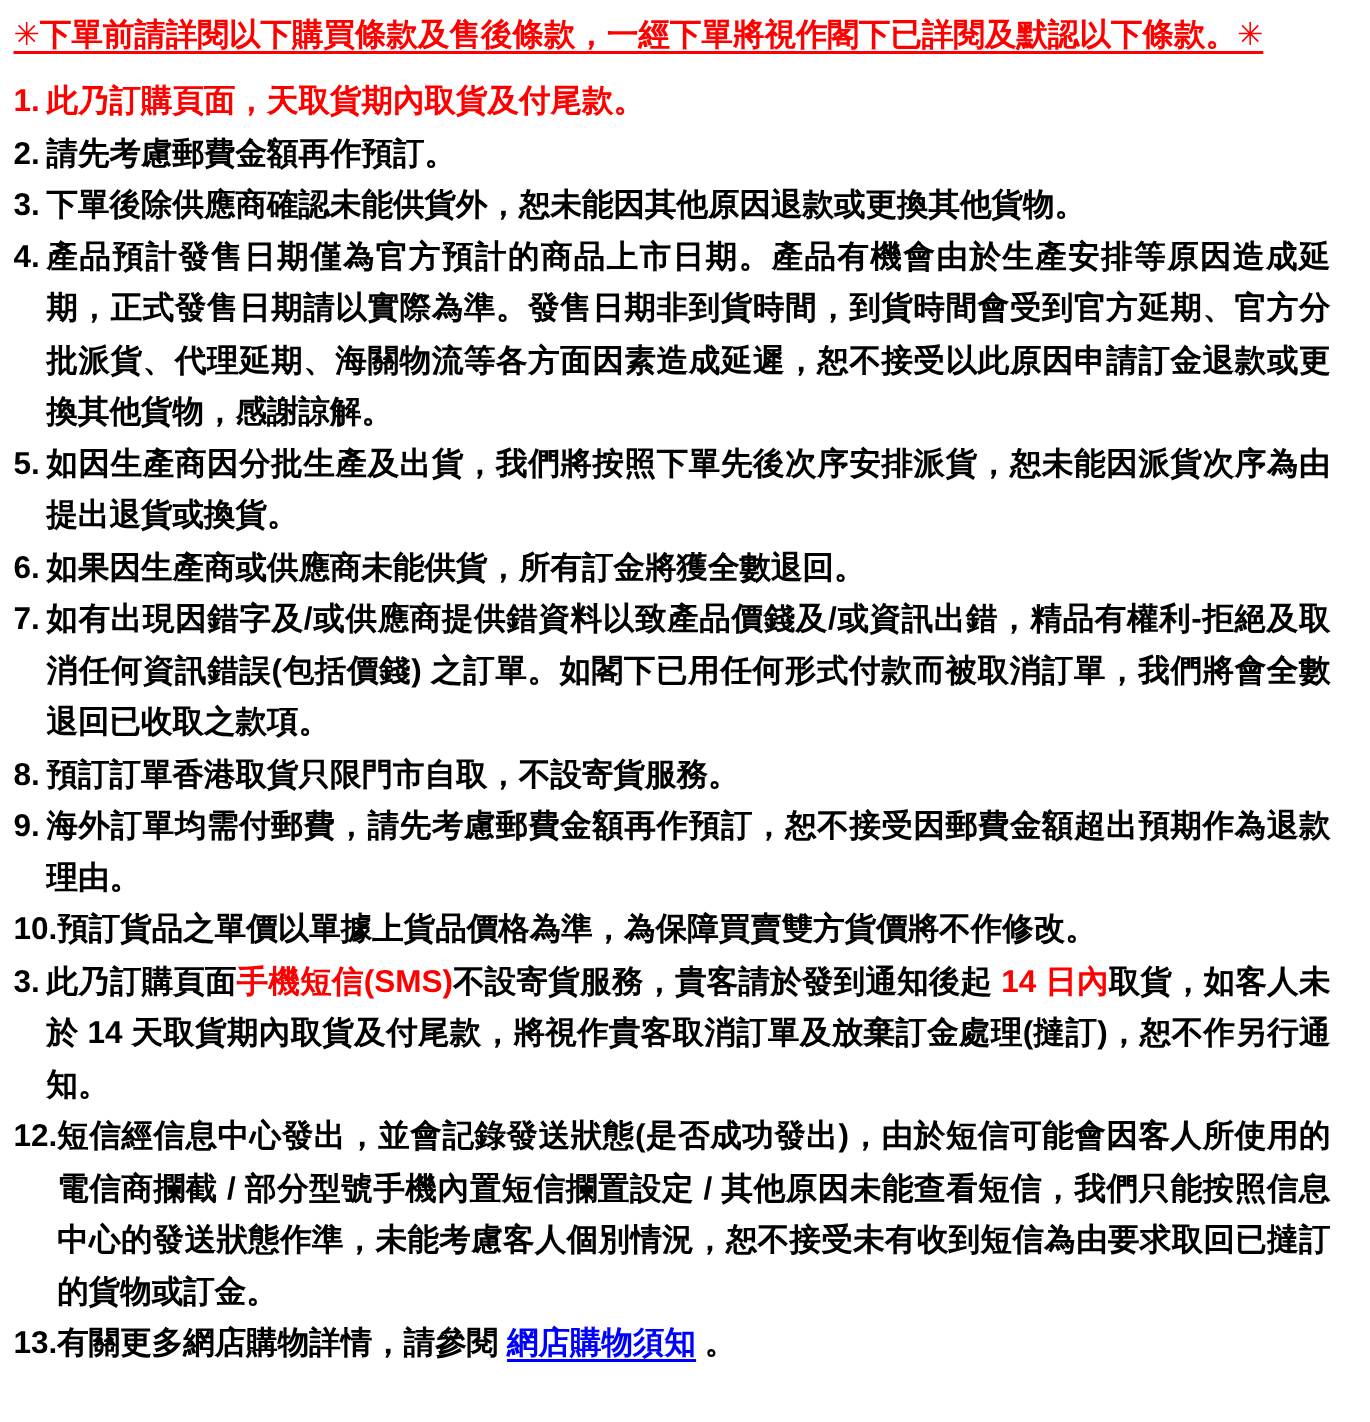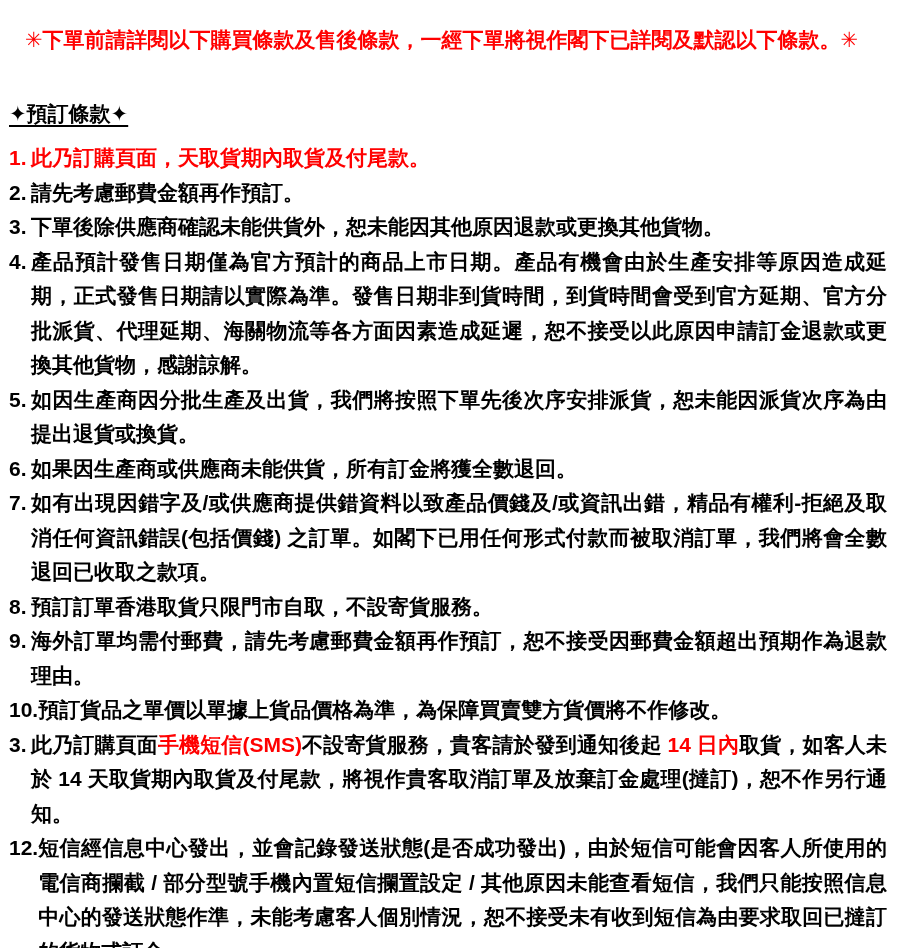--- a/index.html
+++ b/index.html
@@ -14,23 +14,24 @@
     background:#ffffff;color:var(--black);
     font-family:"Liberation Sans","DejaVu Sans",sans-serif;
     font-weight:bold;
     font-size:21px;
   }
   .doc{
     padding:7px 26px 0 9px;
   }
   .header-line{
     color:var(--red);
+    text-decoration:underline;
     text-underline-offset:4px;
     line-height:33px;
-    margin:16px;
+    margin:0;
   }
   .section-title{
     color:var(--black);
     text-decoration:underline;
     text-underline-offset:4px;
     line-height:33px;
     margin:25px 0 0 0;
     display:inline-block;
   }
   .terms-list{
@@ -63,23 +64,20 @@
     text-underline-offset:4px;
     cursor:pointer;
   }
 </style>
 </head>
 <body>
 
 <div class="doc">
   <p class="header-line">✳下單前請詳閱以下購買條款及售後條款，一經下單將視作閣下已詳閱及默認以下條款。✳</p>
 
-  <div>
-    <span class="section-title">✦預訂條款✦</span>
-  </div>
 
   <div class="terms-list">
       <div class="term term-red">
         <span class="term-num">1.</span>
         <div class="term-text"><span class="seg">此乃訂購頁面，天取貨期內取貨及付尾款。</span></div>
       </div>
       <div class="term">
         <span class="term-num">2.</span>
         <div class="term-text"><span class="seg">請先考慮郵費金額再作預訂。</span></div>
       </div>

